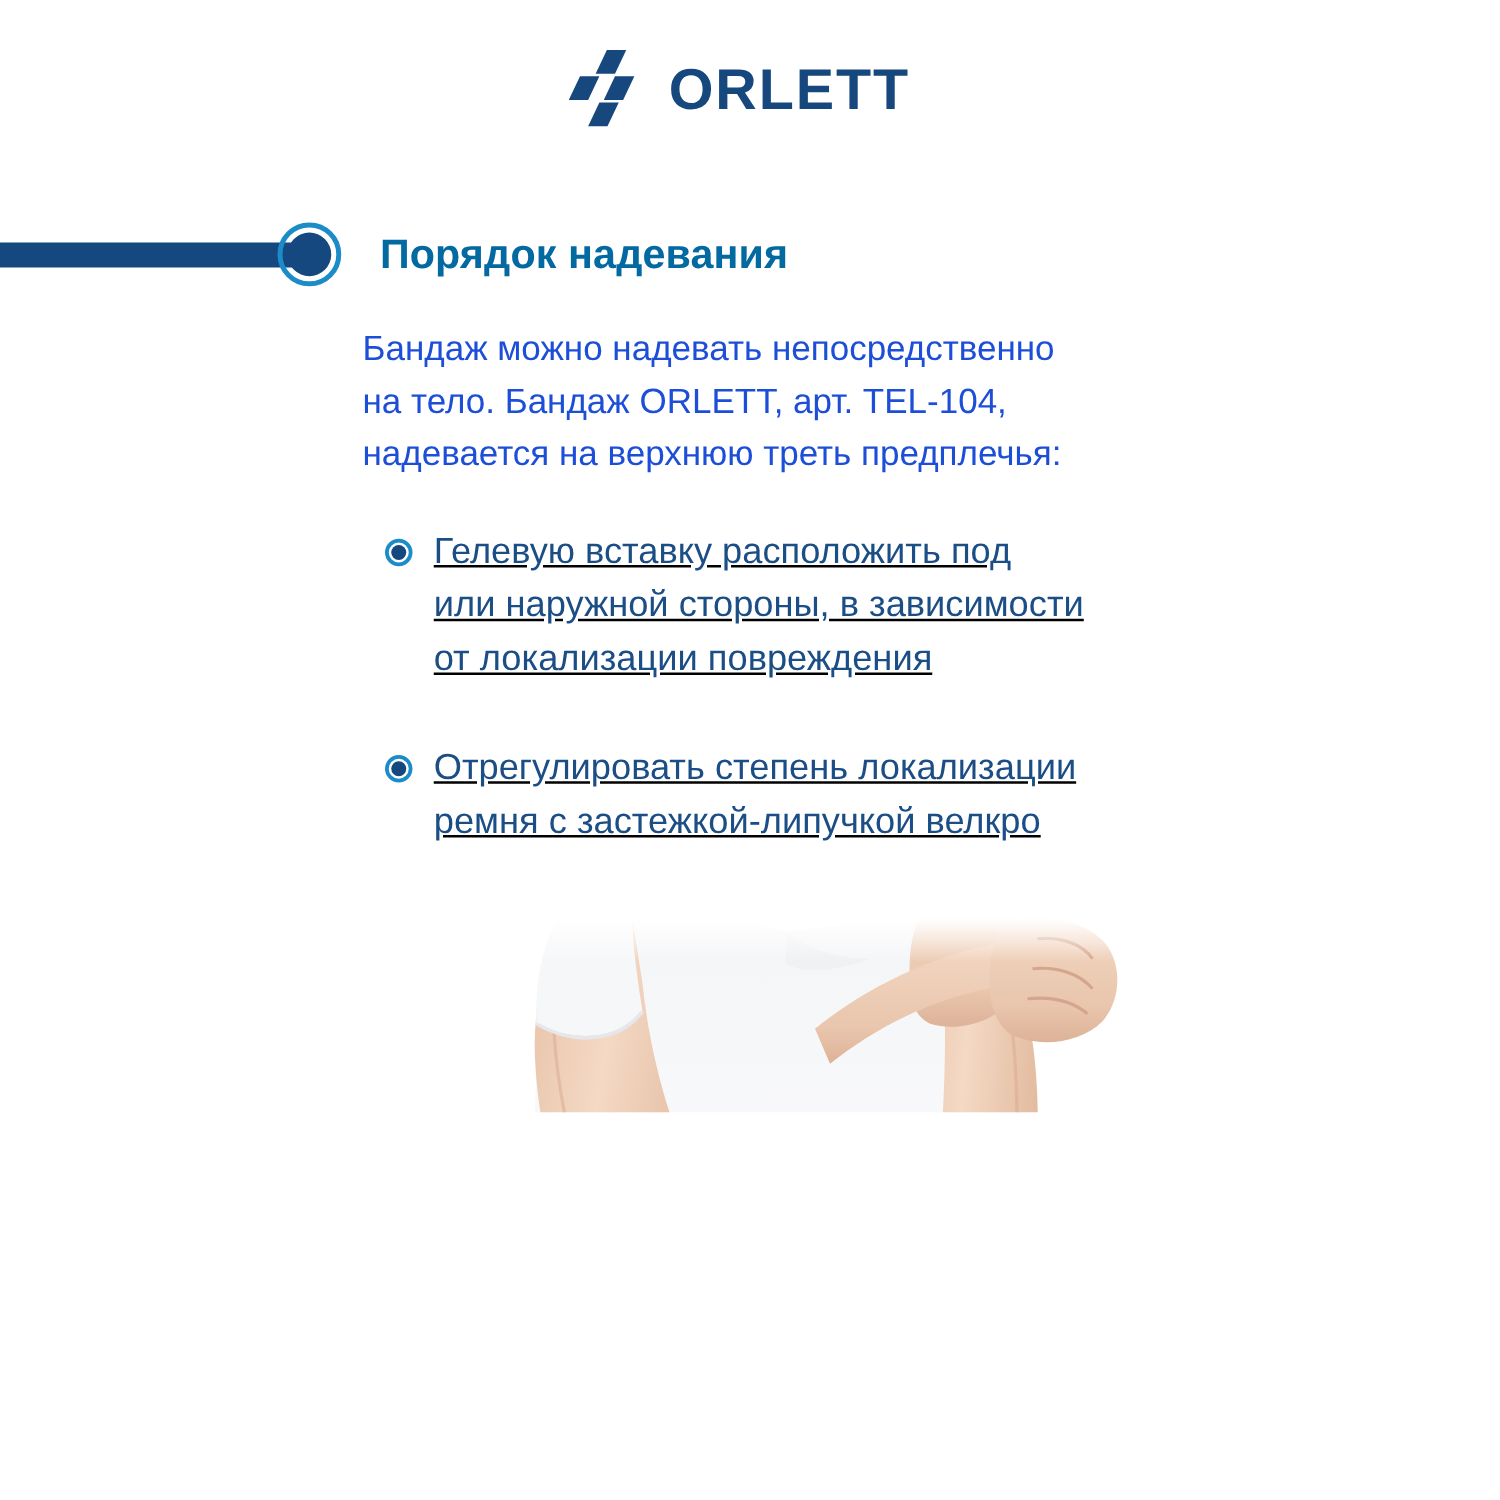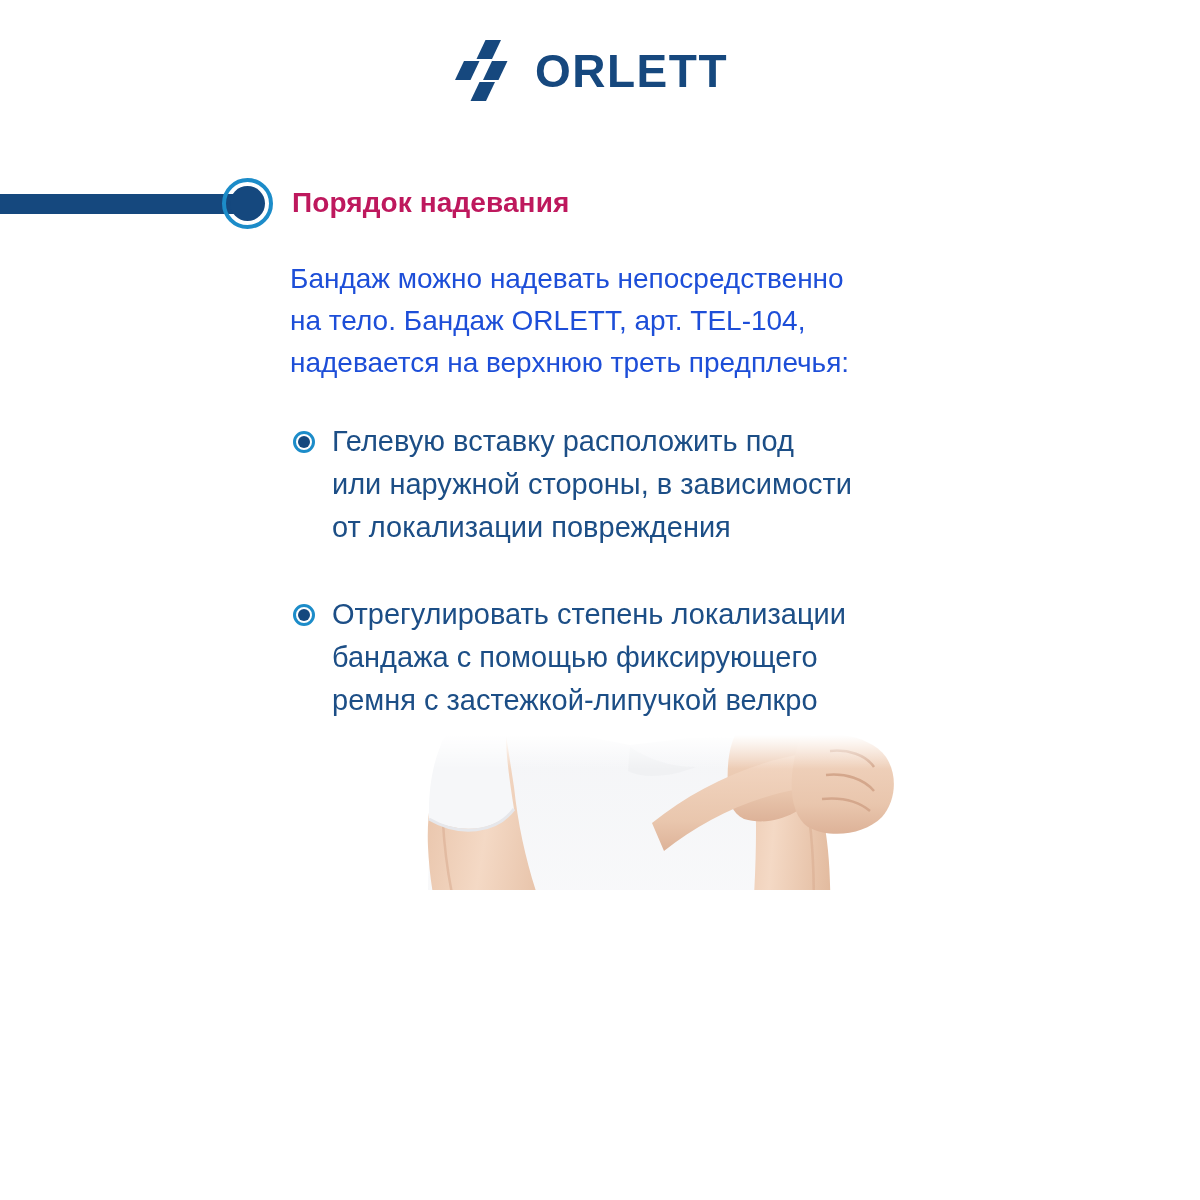--- a/index.html
+++ b/index.html
@@ -82,25 +82,25 @@
     position: absolute;
     left: 8px;
     top: 8px;
     width: 35px;
     height: 35px;
     border-radius: 50%;
     background: #15487E;
   }
   .heading-title {
     position: absolute;
-    left: 292px;
+    left: 304px;
     top: 2px;
-    font-size: 28px;
+    font-size: 33px;
     font-weight: bold;
-    color: #be185d;
+    color: #0369a1;
     line-height: 46px;
     white-space: nowrap;
     letter-spacing: 0.1px;
   }
 
   
   .content {
     position: absolute;
     left: 290px;
     top: 258px;
@@ -110,24 +110,25 @@
   .intro {
     font-size: 28px;
     line-height: 42px;
     color: #1d4ed8;
     font-weight: normal;
     margin: 0;
   }
   .intro .line { display: block; white-space: nowrap; }
 
   .bullets {
-    margin: 0;
+    margin: 15px;
     padding: 0;
     list-style: none;
     margin-top: 36px;
+    text-decoration: underline;
   }
   .bullet {
     position: relative;
     padding-left: 42px;
     margin-bottom: 44px;
   }
   .bullet:last-child { margin-bottom: 0; }
   .bullet-marker {
     position: absolute;
     left: 3px;
@@ -219,21 +220,20 @@
         </span>
       </li>
 
       <li class="bullet">
         <span class="bullet-marker">
           <span class="b-ring"></span>
           <span class="b-core"></span>
         </span>
         <span class="bullet-text">
           <span class="line">Отрегулировать степень локализации</span>
-          <span class="line">бандажа с помощью фиксирующего</span>
           <span class="line">ремня с застежкой-липучкой велкро</span>
         </span>
       </li>
 
     </ul>
   </div>
 
   <div class="photo">
     <svg width="590" height="465" viewBox="0 0 590 465" xmlns="http://www.w3.org/2000/svg" role="img">
       <defs>

